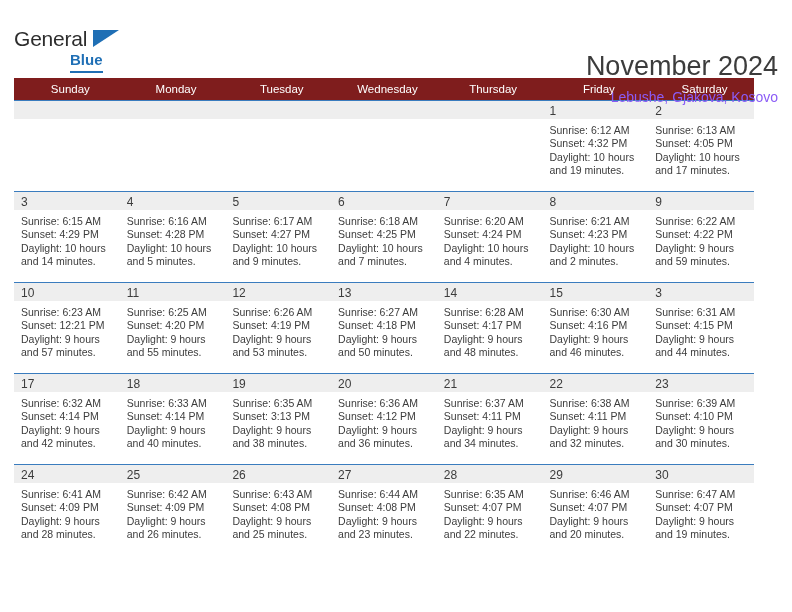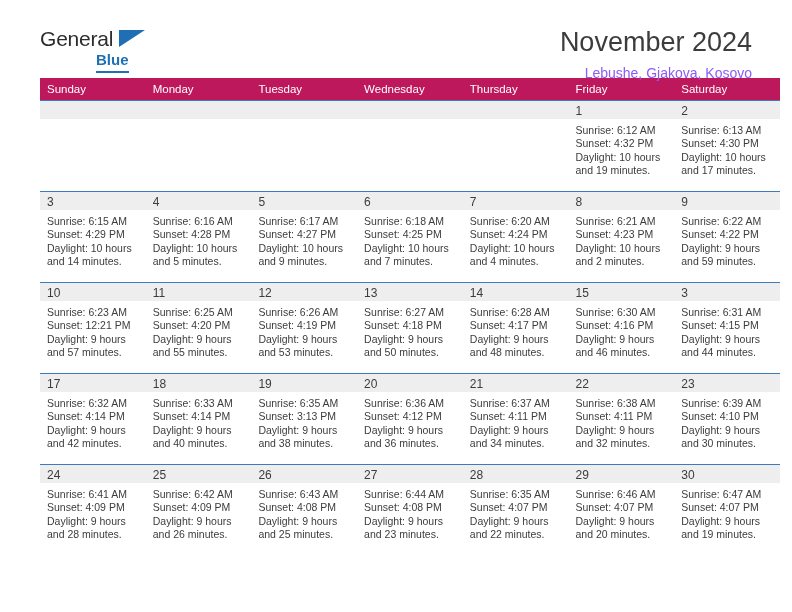--- a/index.html
+++ b/index.html
@@ -12,21 +12,21 @@
     height: 612px;
     font-family: "Liberation Sans", sans-serif;
     color: #333333;
     overflow: hidden;
   }
   .page {
     position: relative;
     width: 792px;
     height: 612px;
     box-sizing: border-box;
-    padding: 0 40px;
+    padding: 0 14px;
   }
 
   
   .header {
     display: flex;
     align-items: flex-start;
     justify-content: space-between;
     padding-top: 26px;
     height: 72px;
     box-sizing: border-box;
@@ -58,20 +58,21 @@
     line-height: 22px;
     margin-left: 56px;
     border-bottom: 2px solid #1f6fb5;
     display: inline-block;
     padding-bottom: 0px;
     font-weight: bold;
   }
   .title-block {
     text-align: right;
     padding-top: 0px;
+    margin-top: 24px;
   }
   .cal-title {
     font-size: 27px;
     color: #3c3c3c;
     font-weight: normal;
     line-height: 32px;
     margin: 0;
   }
   .cal-subtitle {
     font-size: 14px;
@@ -82,25 +83,25 @@
   }
 
   
   .calendar {
     width: 740px;
     border-collapse: collapse;
     table-layout: fixed;
     margin-top: 6px;
   }
   .calendar th {
-    background: #be185d;
+    background: #7f1d1d;
     color: #ffffff;
     font-size: 11.5px;
     font-weight: normal;
-    text-align: left;
+    text-align: center;
     padding: 5px 0 5px 7px;
     height: 19px;
     box-sizing: border-box;
   }
   .calendar td {
     vertical-align: top;
     padding: 0;
     height: 90px;
     border-top: 1px solid #3a7cbe;
     background: #ffffff;
@@ -180,21 +181,21 @@
               <div>Sunrise: 6:12 AM</div>
               <div>Sunset: 4:32 PM</div>
               <div>Daylight: 10 hours</div>
               <div>and 19 minutes.</div>
             </div>
           </td>
           <td>
             <div class="daynum">2</div>
             <div class="info">
               <div>Sunrise: 6:13 AM</div>
-              <div>Sunset: 4:30 PM</div>
+              <div>Sunset: 4:05 PM</div>
               <div>Daylight: 10 hours</div>
               <div>and 17 minutes.</div>
             </div>
           </td>
         </tr>
         <tr>
           <td>
             <div class="daynum">3</div>
             <div class="info">
               <div>Sunrise: 6:15 AM</div>

